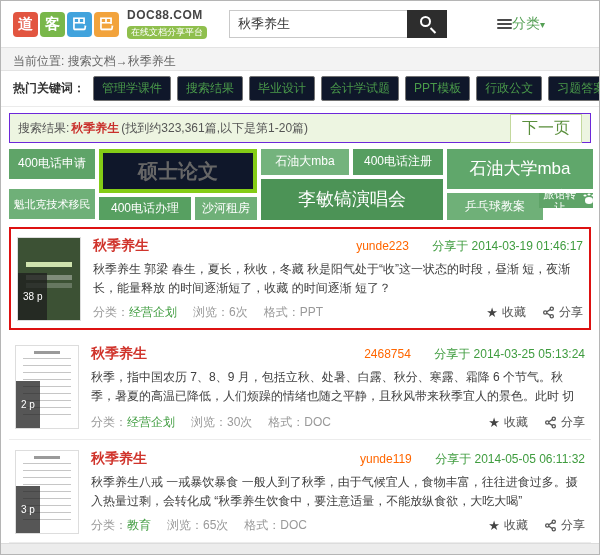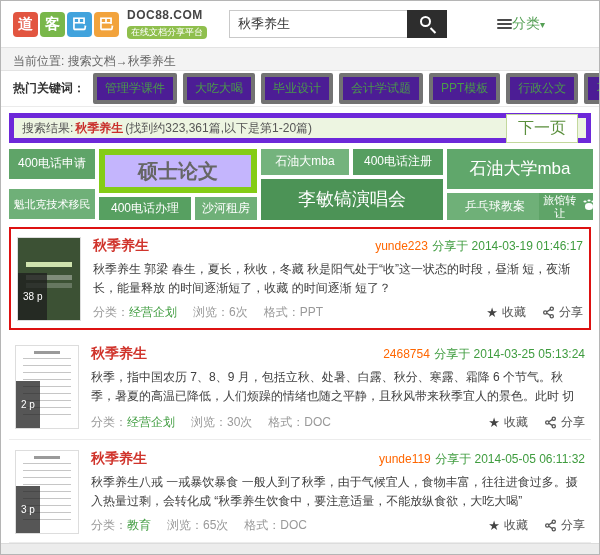--- a/index.html
+++ b/index.html
@@ -30,66 +30,66 @@
   .caret { color:#55a055; font-size:10px; }
 
   
   .breadcrumb { background:#f3f3f3; border-top:1px solid #e3e3e3; border-bottom:1px solid #e3e3e3;
                 height:24px; padding:5px 12px; font-size:12px; color:#666; }
   .breadcrumb a { color:#666; text-decoration:none; }
 
   
   .hotbar { display:flex; align-items:center; height:36px; padding:0 12px; border-bottom:1px solid #ebebeb; }
   .hotlabel { font-size:12px; font-weight:bold; color:#333; margin-right:8px; white-space:nowrap; }
-  .kw { font-size:12px; color:#4a9a4a; border:4px solid #737373; background:#4c1d95; padding:3px 8px;
+  .kw { font-size:12px; color:#4a9a4a; border:1px solid #737373; background:#0f172a; padding:3px 8px;
         margin-right:6px; text-decoration:none; border-radius:2px; white-space:nowrap; }
 
   
-  .resultbar { display:flex; align-items:center; background:#edf5e1; border:5px solid #6d28d9;
+  .resultbar { display:flex; align-items:center; background:#edf5e1; border:1px solid #6d28d9;
                margin:6px 8px; padding:0 8px; height:30px; font-size:12px; color:#555; }
   .kwred { color:#c9302c; font-weight:bold; margin:0 2px; }
   .next-btn { margin-left:auto; background:#fff; border:1px solid #c3d89d; color:#5a8f3c; font-size:16px;
               padding:3px 11px; cursor:pointer; font-family:inherit; }
 
   
   .cloud { position:relative; margin:2px 8px 6px; height:72px; }
   .tag { position:absolute; display:flex; align-items:center; justify-content:center; color:#fff;
          font-size:12px; text-decoration:none; text-align:center; cursor:pointer; line-height:1.1; }
   .g0 { left:0; top:0; width:86px; height:30px; background:#5fa468; }
-  .g1 { left:90px; top:0; width:158px; height:44px; background:#c4b5fd; color:#666; font-size:20px; font-weight:bold; border:6px solid #84cc16; }
+  .g1 { left:90px; top:0; width:158px; height:44px; background:#0f172a; color:#666; font-size:20px; font-weight:bold; border:4px solid #84cc16; }
   .g2 { left:252px; top:0; width:88px; height:26px; background:#74b37d; }
   .g3 { left:344px; top:0; width:90px; height:26px; background:#569e60; }
   .g4 { left:438px; top:0; width:146px; height:40px; background:#60a76b; font-size:17px; }
   .g5 { left:0; top:40px; width:86px; height:30px; background:#6fb078; font-size:11px; }
   .g6 { left:90px; top:48px; width:92px; height:23px; background:#57a061; }
   .g7 { left:186px; top:48px; width:62px; height:23px; background:#6fb078; }
   .g8 { left:252px; top:30px; width:182px; height:41px; background:#4c9356; font-size:18px; }
   .g9 { left:438px; top:44px; width:96px; height:27px; background:#6fb078; }
-  .g10{ left:530px; top:44px; width:54px; height:27px; background:#5fa468; font-size:11px; }
+  .g10{ left:530px; top:44px; width:54px; height:15px; background:#5fa468; font-size:11px; }
   .paw { display:inline-block; width:9px; height:7px; border-radius:50%; background:#fff; margin-left:4px;
          box-shadow:-4px -5px 0 -2.5px #fff, 0 -6px 0 -2.5px #fff, 4px -5px 0 -2.5px #fff; }
 
   
   .results { padding:0 8px; }
   .result { display:flex; padding:10px 6px 8px; border-bottom:1px solid #ececec; }
   .result.hl { border:2px solid #dd1111; margin-bottom:5px; padding:8px 6px 7px; }
   .thumb { width:64px; height:84px; border:1px solid #ddd; position:relative; flex:none; }
   .thumb-dark { background:#3c5134; }
   .thumb-dark::before { content:""; position:absolute; left:8px; right:8px; top:24px; height:5px; background:#cfe3ae;
                         box-shadow:0 13px 0 rgba(255,255,255,.35), 0 21px 0 rgba(255,255,255,.22); }
   .thumb-doc { background:#fff; }
   .thumb-doc::before { content:""; position:absolute; left:7px; right:7px; top:12px; height:62px;
                        background:repeating-linear-gradient(to bottom,#c6c6c6 0 1px,transparent 1px 7px); }
   .thumb-doc::after { content:""; position:absolute; left:18px; right:18px; top:5px; height:3px; background:#9a9a9a; }
   .pages { position:absolute; left:0; bottom:0; background:rgba(30,30,30,.75); color:#fff; font-size:10px; padding:18px 5px; z-index:2; }
   .rbody { flex:1; margin-left:12px; display:flex; flex-direction:column; min-width:0; }
   .rtop { display:flex; align-items:baseline; }
   .rtitle { color:#d0342c; font-size:14px; font-weight:bold; text-decoration:none; }
   .rwho { margin-left:auto; font-size:12px; white-space:nowrap; }
-  .uploader { color:#f60; text-decoration:none; margin-right:1px; }
+  .uploader { color:#f60; text-decoration:none; margin-right:20px; }
   .shared { color:#3f9c3f; }
   .rdesc { font-size:12px; color:#404040; line-height:1.55; margin-top:5px; max-height:39px; overflow:hidden; }
   .rmeta { display:flex; align-items:center; font-size:12px; color:#999; margin-top:auto; padding-top:7px; }
   .rmeta .m { margin-right:16px; white-space:nowrap; }
   .glink { color:#3f9c3f; text-decoration:none; }
   .actions { margin-left:auto; display:flex; gap:16px; }
   .act { color:#555; text-decoration:none; display:flex; align-items:center; gap:4px; cursor:pointer; }
   .star { font-size:13px; color:#444; line-height:1; }
   .share-svg { width:13px; height:13px; }
   .page-bottom { height:13px; background:#ececec; border-top:1px solid #dcdcdc; }
@@ -129,21 +129,21 @@
     </div>
   </div>
 
   <div class="breadcrumb">
     <span>当前位置: </span><a href="#">搜索文档</a><span>→</span><span>秋季养生</span>
   </div>
 
   <div class="hotbar">
     <span class="hotlabel">热门关键词：</span>
     <a href="#" class="kw">管理学课件</a>
-    <a href="#" class="kw">大吃大喝</a>
+    <a href="#" class="kw">搜索结果</a>
     <a href="#" class="kw">毕业设计</a>
     <a href="#" class="kw">会计学试题</a>
     <a href="#" class="kw">PPT模板</a>
     <a href="#" class="kw">行政公文</a>
     <a href="#" class="kw">习题答案</a>
 
   </div>
 
   <div class="resultbar">
     <span>搜索结果: </span>

